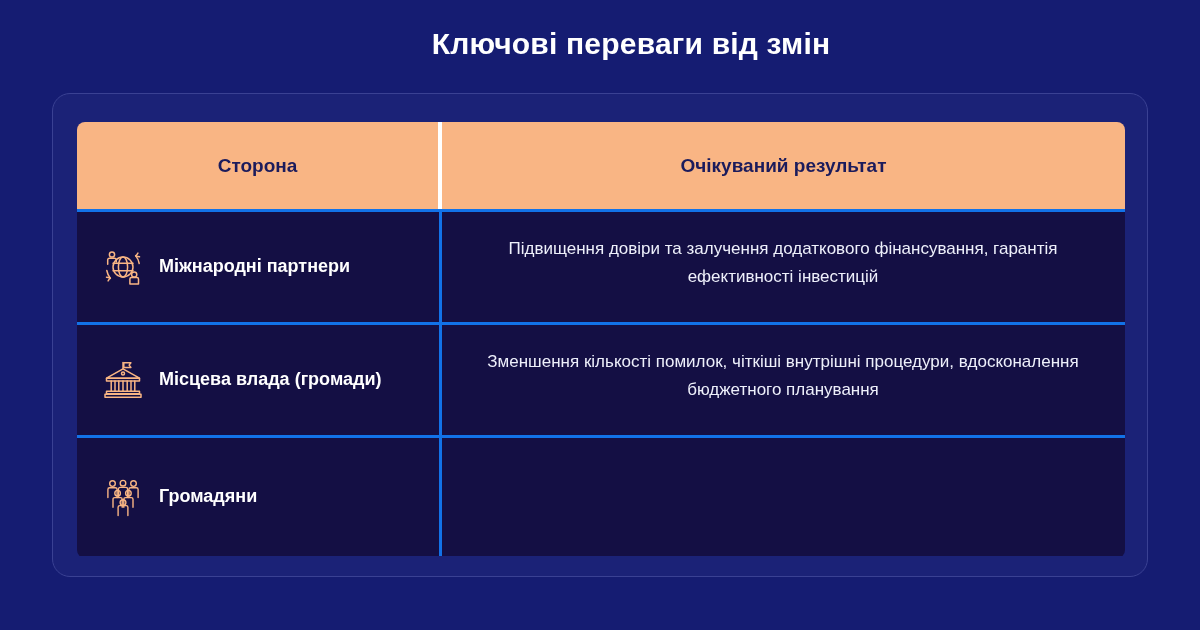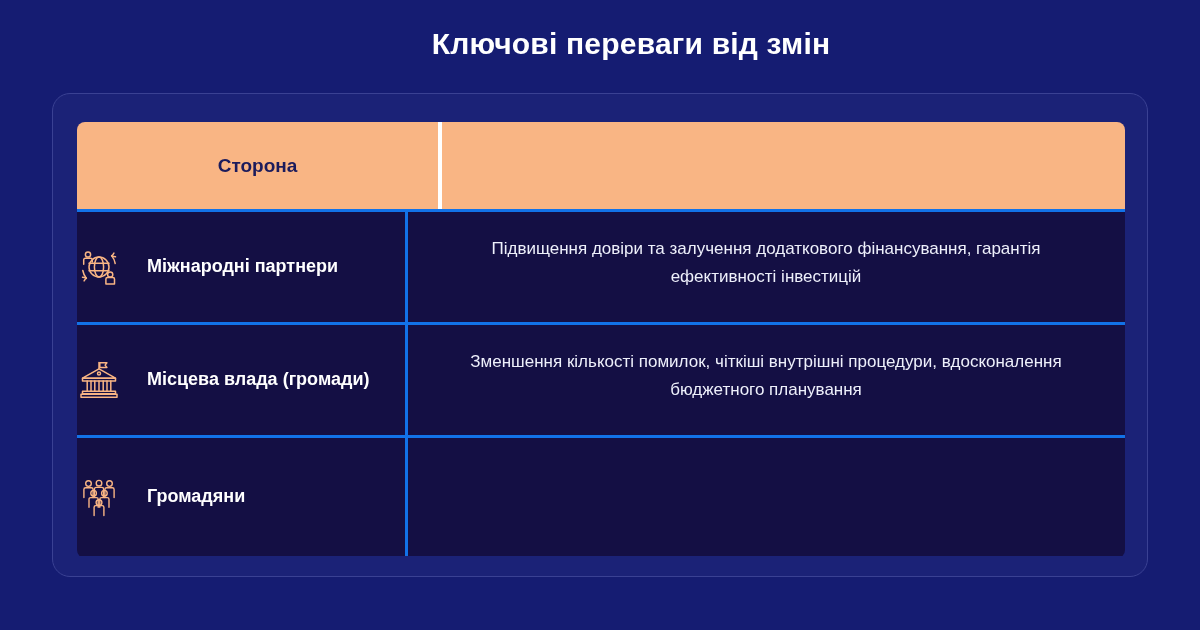--- a/index.html
+++ b/index.html
@@ -80,25 +80,26 @@
     height: 113px;
     background: #140f44;
     border-bottom: 3px solid #1272e8;
   }
   .trow.last {
     border-bottom: none;
     height: 118px;
   }
 
   .td-side {
-    width: 331px;
+    width: 365px;
     border-right: 3px solid #1272e8;
     display: flex;
     align-items: center;
-    gap: 26px;
+    padding-left: 24px;
+    gap: 14px;
   }
 
   .td-result {
     flex: 1;
     display: flex;
     align-items: center;
     padding: 0 34px 8px 33px;
   }
 
   .side-label {
@@ -126,20 +127,21 @@
 </head>
 <body>
 
 <h1 class="page-title">Ключові переваги від змін</h1>
 
 <div class="card">
   <div class="table">
 
     <div class="thead">
       <div class="th th-side">Сторона</div>
+      <div class="th th-result">Очікуваний результат</div>
     </div>
 
     <div class="trow">
       <div class="td-side">
         <span class="icon">
           <svg viewBox="0 0 44 44" fill="none" stroke="#f9b584" stroke-width="1.5" stroke-linecap="round" stroke-linejoin="round">
             <circle cx="22" cy="22" r="10"></circle>
             <ellipse cx="22" cy="22" rx="4.6" ry="10"></ellipse>
             <line x1="12" y1="18.3" x2="32" y2="18.3"></line>
             <line x1="12" y1="25.7" x2="32" y2="25.7"></line>

